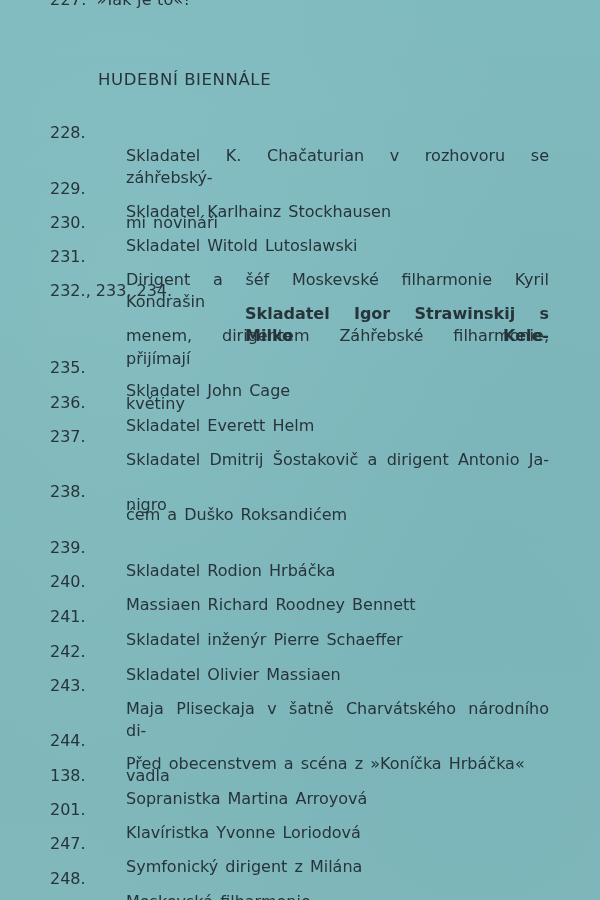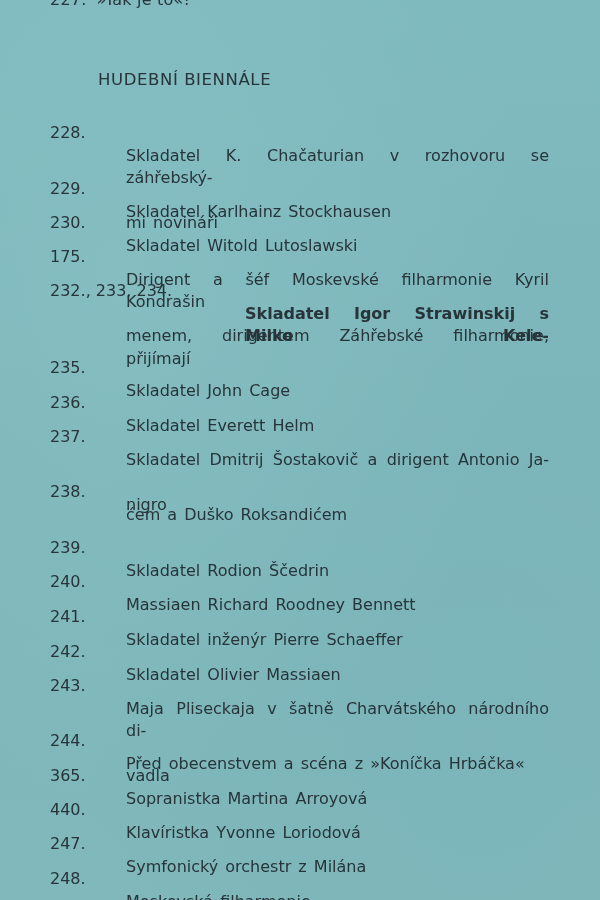--- a/index.html
+++ b/index.html
@@ -108,33 +108,34 @@
     </div>
 
     <div class="entry" style="top:212px">
       <span class="num">230.</span>
       <div class="text">
         <span class="line">Skladatel Witold Lutoslawski</span>
       </div>
     </div>
 
     <div class="entry" style="top:246px">
-      <span class="num">175.</span>
+      <span class="num">231.</span>
       <div class="text">
         <span class="line just">Dirigent a šéf Moskevské filharmonie Kyril Kondrašin</span>
       </div>
     </div>
 
     <div class="entry" style="top:280px">
       <span class="num-multi">232., 233, 234.</span>
       <div class="text" style="left:216px; width:333px;font-weight:bold;">
         <span class="line just">Skladatel Igor Strawinskij s Milko Kele-</span>
       </div>
       <div class="text" style="top:22.5px">
         <span class="line just">menem, dirigentem Záhřebské filharmonie, přijímají</span>
+        <span class="line">květiny</span>
       </div>
     </div>
 
     <div class="entry" style="top:357px">
       <span class="num">235.</span>
       <div class="text">
         <span class="line">Skladatel John Cage</span>
       </div>
     </div>
 
@@ -156,21 +157,21 @@
     <div class="entry" style="top:481px">
       <span class="num">238.</span>
       <div class="text">
         <span class="line">ćem a Duško Roksandićem</span>
       </div>
     </div>
 
     <div class="entry" style="top:537px">
       <span class="num">239.</span>
       <div class="text">
-        <span class="line">Skladatel Rodion Ščedrin</span>
+        <span class="line">Skladatel Rodion Hrbáčka</span>
       </div>
     </div>
 
     <div class="entry" style="top:571px">
       <span class="num">240.</span>
       <div class="text">
         <span class="line">Massiaen Richard Roodney Bennett</span>
       </div>
     </div>
 
@@ -197,37 +198,37 @@
     </div>
 
     <div class="entry" style="top:730px">
       <span class="num">244.</span>
       <div class="text">
         <span class="line">Před obecenstvem a scéna z »Koníčka Hrbáčka«</span>
       </div>
     </div>
 
     <div class="entry" style="top:765px">
-      <span class="num">365.</span>
+      <span class="num">138.</span>
       <div class="text">
         <span class="line">Sopranistka Martina Arroyová</span>
       </div>
     </div>
 
     <div class="entry" style="top:799px">
-      <span class="num">440.</span>
+      <span class="num">201.</span>
       <div class="text">
         <span class="line">Klavíristka Yvonne Loriodová</span>
       </div>
     </div>
 
     <div class="entry" style="top:833px">
       <span class="num">247.</span>
       <div class="text">
-        <span class="line">Symfonický orchestr z Milána</span>
+        <span class="line">Symfonický dirigent z Milána</span>
       </div>
     </div>
 
     <div class="entry" style="top:868px">
       <span class="num">248.</span>
       <div class="text">
         <span class="line">Moskevská filharmonie</span>
       </div>
     </div>
 

